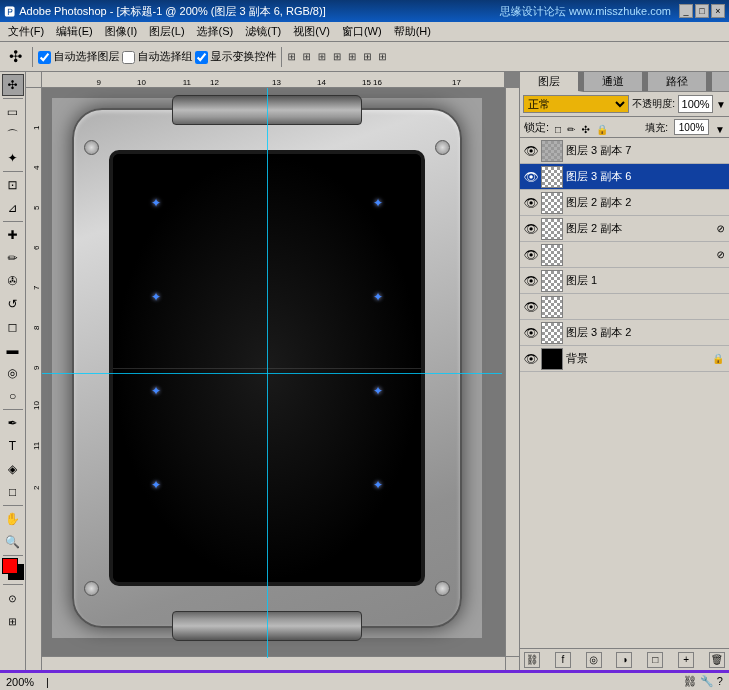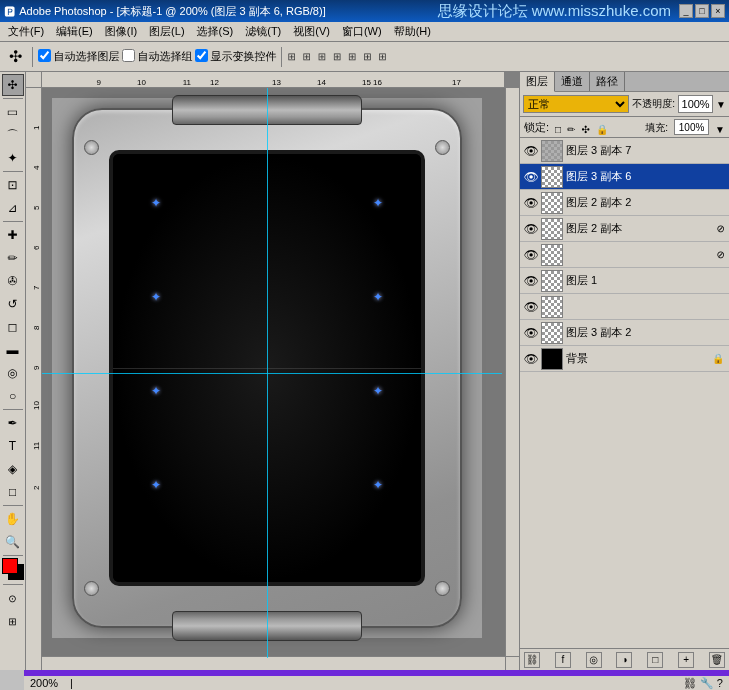--- a/index.html
+++ b/index.html
@@ -60,21 +60,21 @@
       gap: 3px;
     }
     .toolbar-btn {
       height: 22px;
       padding: 0 4px;
       background: #d4d0c8;
       border: 1px solid transparent;
       cursor: pointer;
       display: flex; align-items: center; font-size: 11px;
     }
-    .toolbar-checkbox { display: flex; align-items: flex-start; gap: 2px; font-size: 11px; }
+    .toolbar-checkbox { display: flex; align-items: flex-end; gap: 2px; font-size: 11px; }
     .toolbar-divider { width: 1px; height: 20px; background: #808080; margin: 0 2px; }
 
     
     #main-area {
       display: flex;
       height: calc(690px - 22px - 20px - 30px - 20px);
     }
 
     
     #tools-panel {
@@ -192,24 +192,24 @@
     }
 
     
     #layers-tabs {
       display: flex;
       height: 20px;
       background: #b0b0b0;
       border-bottom: 1px solid #808080;
     }
     .layers-tab {
-      padding: 2px 6px;
-      font-size: 11px;
-      cursor: pointer;
-      border-right: 1px solid #737373;
+      padding: 2px 18px;
+      font-size: 11px;
+      cursor: pointer;
+      border-right: 6px solid #737373;
       display: flex;
       align-items: center;
     }
     .layers-tab.active {
       background: #d4d0c8;
       border-bottom: 1px solid #d4d0c8;
       margin-bottom: -1px;
     }
 
     
@@ -302,26 +302,25 @@
       background-color: #fff;
     }
     .layer-name { font-size: 11px; flex: 1; white-space: nowrap; overflow: hidden; }
     .layer-item.selected .layer-name { color: white; }
     .layer-lock-icon { font-size: 10px; margin-left: auto; }
 
     
     #status-bar {
       height: 20px;
       background: #d4d0c8;
-      border-top: 6px solid #6d28d9;
+      border-top: 3px solid #6d28d9;
       display: flex;
       align-items: center;
       padding: 0 6px;
       font-size: 11px;
-      margin-left: 24px;
     }
     #status-bar .zoom { width: 40px; }
     #status-bar .doc-info { flex: 1; }
 
     
     .scrollbar-v {
       position: absolute;
       right: 0;
       top: 0;
       bottom: 0;
@@ -350,21 +349,21 @@
   </style>
 </head>
 <body>
 
 <div id="title-bar">
   <div class="title-left">
     <span style="font-size:12px;">🅿</span>
     <span>Adobe Photoshop - [未标题-1 @ 200% (图层 3 副本 6, RGB/8)]</span>
   </div>
   <div style="display:flex;align-items:center;gap:8px;">
-    <span style="font-size:15px;color:#aaddff;">思缘设计论坛 www.misszhuke.com</span>
+    <span style="font-size:11px;color:#aaddff;">思缘设计论坛 www.misszhuke.com</span>
     <div id="title-controls">
       <span style="cursor:pointer;">_</span>
       <span style="cursor:pointer;">□</span>
       <span style="cursor:pointer;">×</span>
     </div>
   </div>
 </div>
 
 <div id="menu-bar">
   <div class="menu-item">文件(F)</div>

